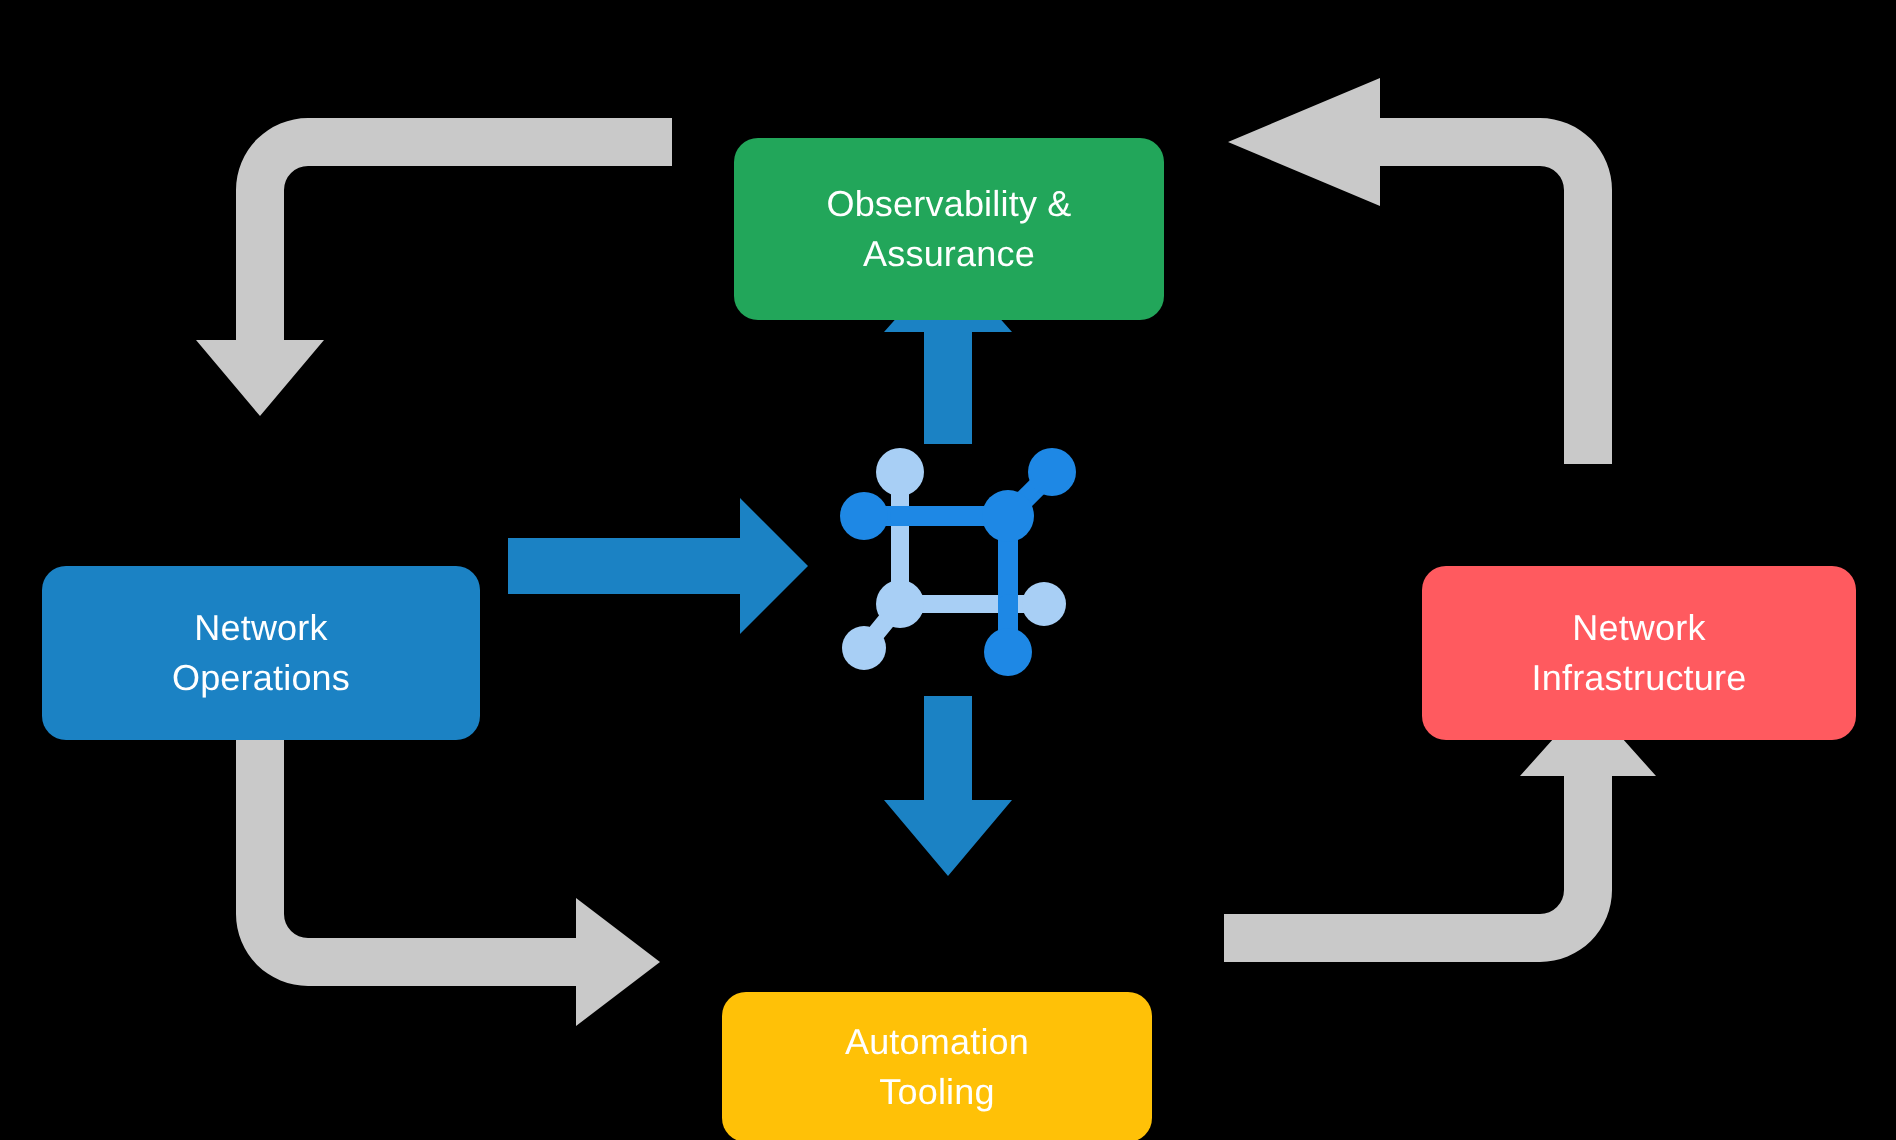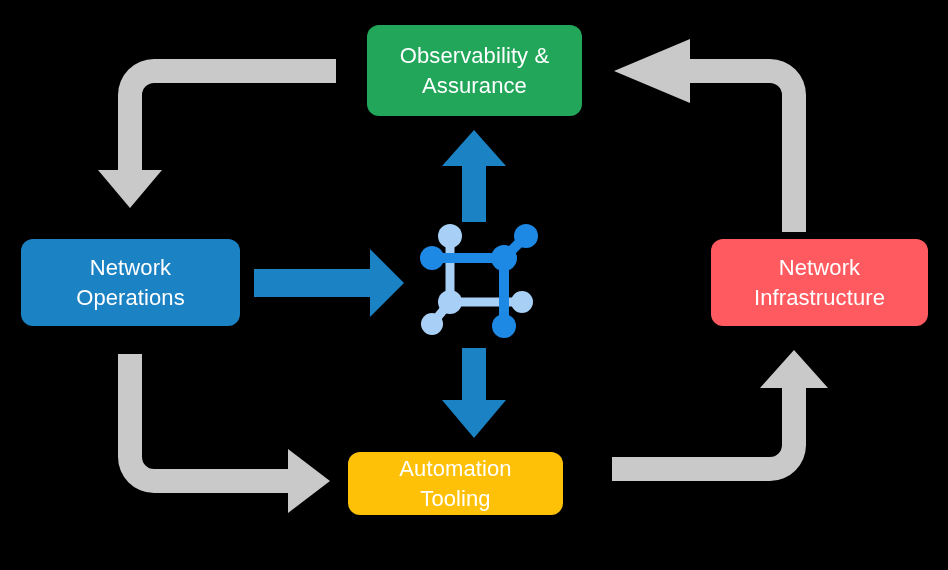--- a/index.html
+++ b/index.html
@@ -16,39 +16,40 @@
     font-family: "Liberation Sans", sans-serif;
   }
   .node-box {
     position: absolute;
     border-radius: 12px;
     display: flex;
     align-items: center;
     justify-content: center;
     text-align: center;
     color: #ffffff;
-    font-size: 22px;
+    font-size: 18px;
     line-height: 1.35;
     font-weight: 400;
     letter-spacing: 0.1px;
     white-space: pre-line;
     box-sizing: border-box;
     padding: 0 10px;
+    margin-top: 44px;
   }
   #box-observability {
     left: 367px; top: 25px; width: 215px; height: 91px;
   }
   #box-network-operations {
     left: 21px; top: 239px; width: 219px; height: 87px;
   }
   #box-network-infrastructure {
     left: 711px; top: 239px; width: 217px; height: 87px;
   }
   #box-automation-tooling {
-    left: 348px; top: 452px; width: 215px; height: 63px;
+    left: 361px; top: 452px; width: 215px; height: 75px;
   }
   .svg-layer {
     position: absolute;
     left: 0; top: 0;
     width: 948px;
     height: 570px;
     pointer-events: none;
   }
   .svg-layer > * { pointer-events: auto; }
   #center-icon {

